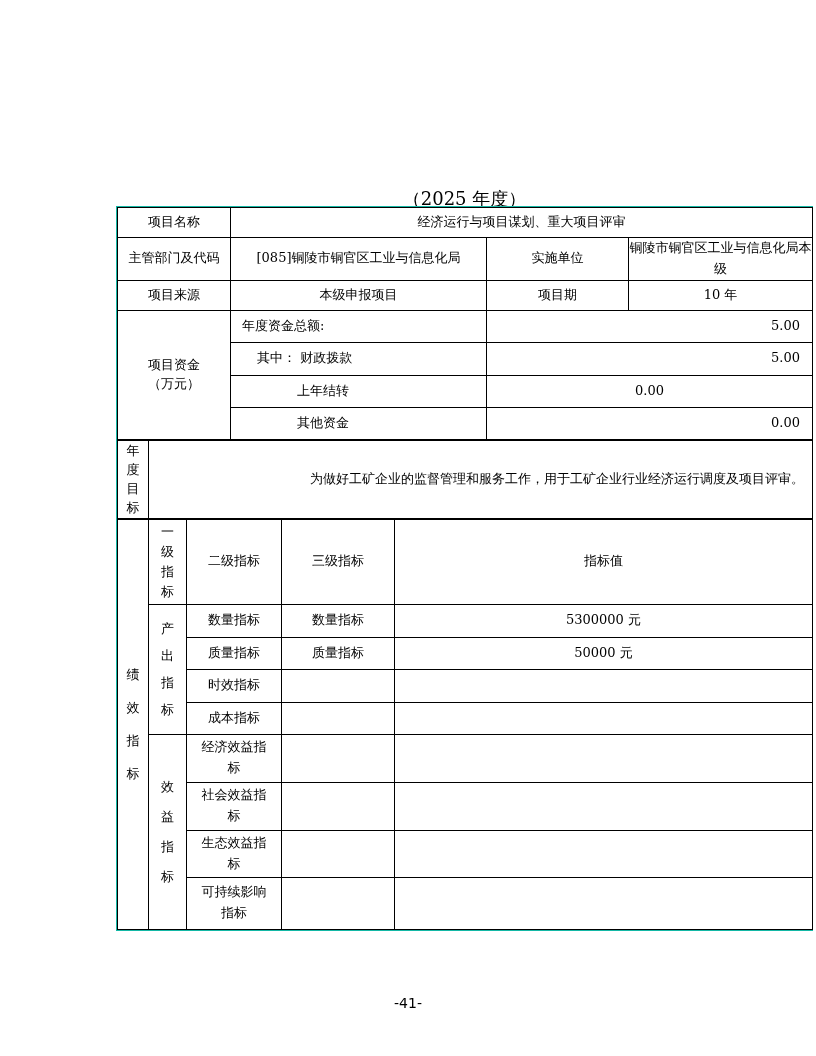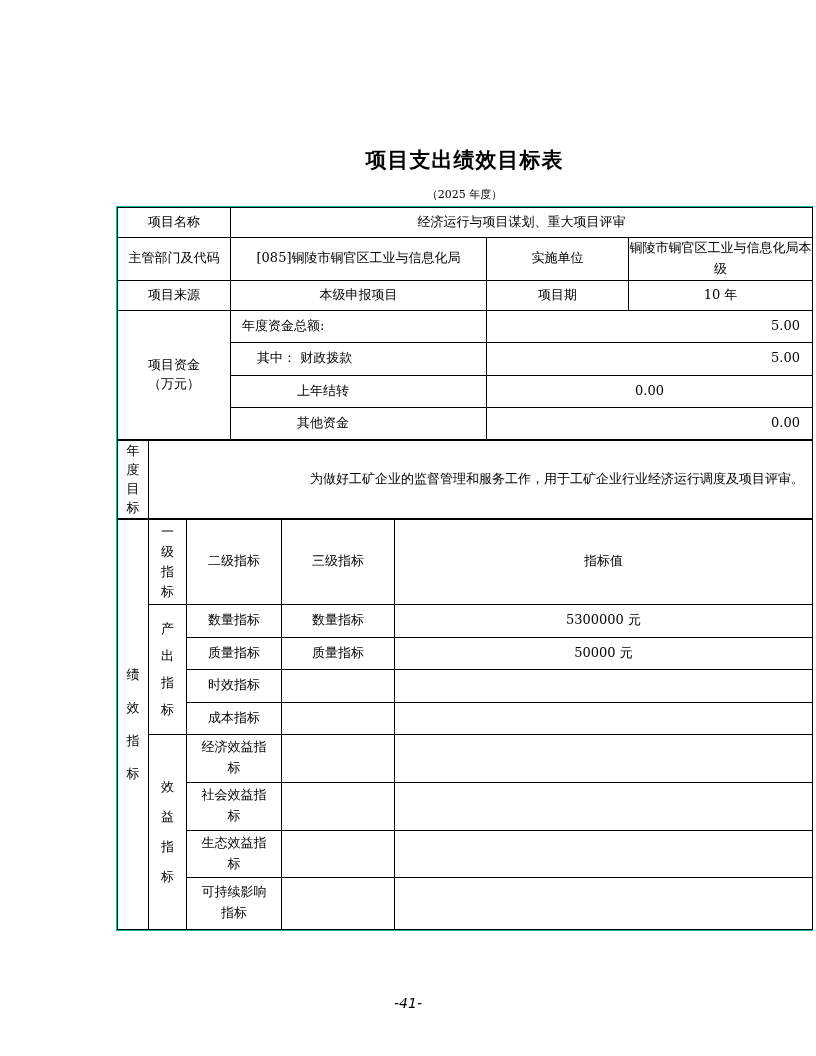--- a/index.html
+++ b/index.html
@@ -37,21 +37,21 @@
     font-weight: bold;
     font-family: "DejaVu Sans", "Liberation Sans", sans-serif;
     letter-spacing: 1px;
   }
   .doc-subtitle {
     position: absolute;
     left: 117px;
     top: 187px;
     width: 695px;
     text-align: center;
-    font-size: 11px;
+    font-size: 18px;
   }
   .table-wrap {
     position: absolute;
     left: 116px;
     top: 206px;
     width: 695px;
     border: 1px solid #14b8a6;
   }
   table {
     border-collapse: collapse;
@@ -92,29 +92,27 @@
   tr.h48 { height: 48px; }
   tr.h70 { height: 52px; }
   .footer {
     position: absolute;
     left: 0;
     top: 995px;
     width: 816px;
     text-align: center;
     font-size: 14px;
     font-family: "DejaVu Sans", "Liberation Sans", sans-serif;
-    font-style: italic;
   }
 </style>
 </head>
 <body>
 
 <div class="page">
 
-  <div class="doc-title">项目支出绩效目标表</div>
   <div class="doc-subtitle">（2025 年度）</div>
 
   <div class="table-wrap">
 
     <table>
       <colgroup>
         <col style="width:113px">
           <col style="width:256px">
           <col style="width:142px">
           <col style="width:184px">

